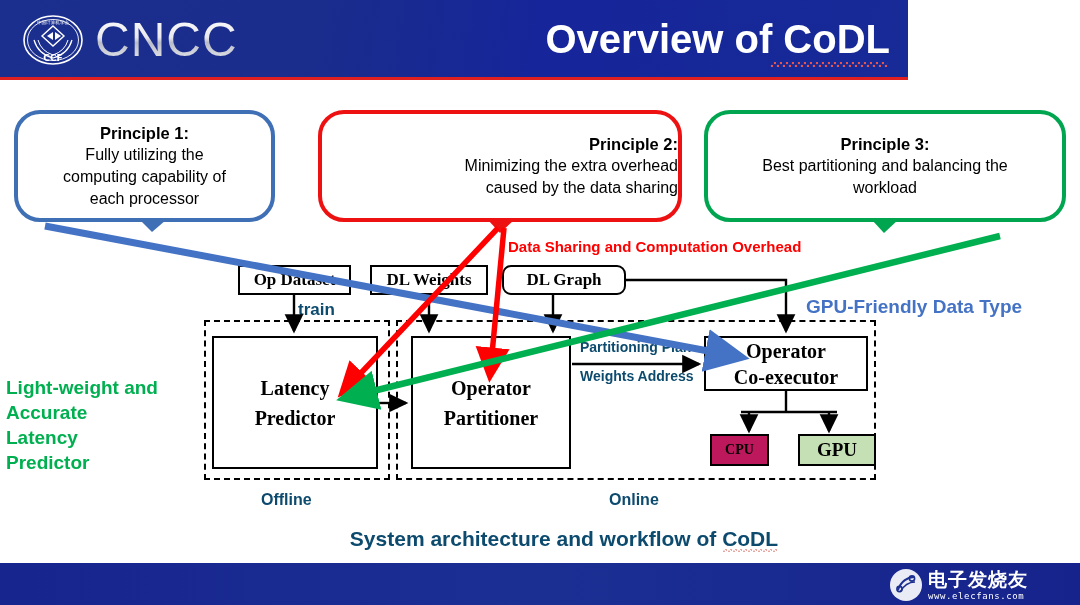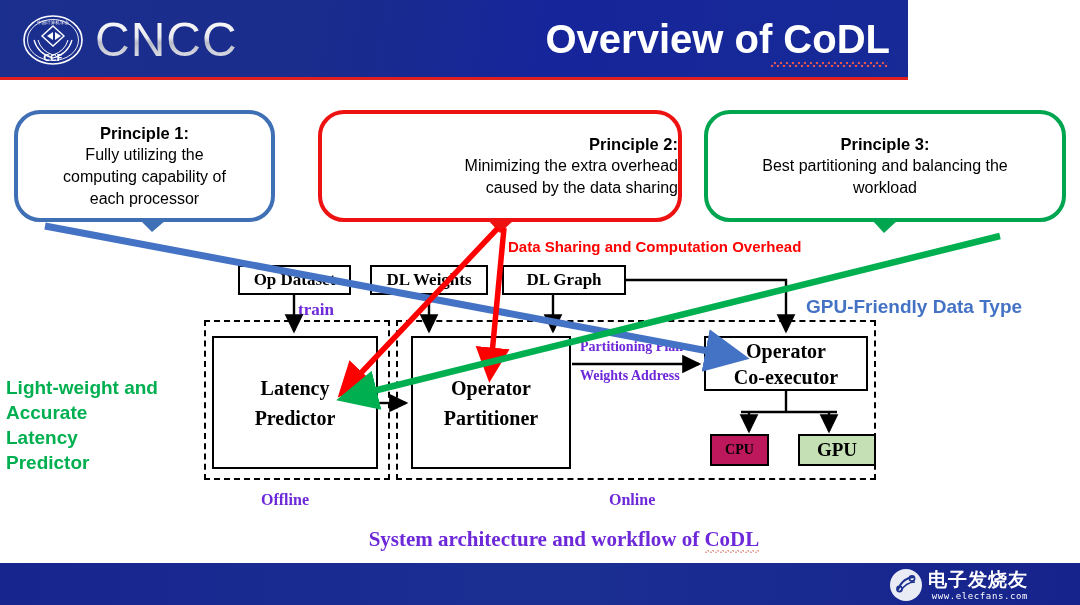--- a/index.html
+++ b/index.html
@@ -46,21 +46,21 @@
   }
 
   
   .footer{
     position:absolute;left:0;top:563px;width:1080px;height:42px;
     background:linear-gradient(90deg,#17258f 0%,#1b2f93 50%,#16238c 100%);
   }
   .wm{position:absolute;right:10px;top:566px;width:180px;height:38px;display:flex;align-items:center;gap:6px;}
   .wm-circle{width:32px;height:32px;border-radius:50%;background:#e9ecf5;position:relative;flex:0 0 auto;}
   .wm-circle svg{position:absolute;left:0;top:0;}
-  .wm-tx{display:flex;flex-direction:column;line-height:1;align-items:flex-end;}
+  .wm-tx{display:flex;flex-direction:column;line-height:1;}
   .wm-cn{color:#fff;font-size:19px;font-weight:bold;letter-spacing:1px;font-family:"DejaVu Sans",sans-serif;}
   .wm-url{color:#ffffff;font-size:9px;letter-spacing:.6px;margin-top:3px;font-family:"DejaVu Sans Mono",monospace;}
 
   
   .bubble{
     position:absolute;background:#ffffff;border-radius:26px;
     text-align:center;box-sizing:border-box;
     display:flex;flex-direction:column;justify-content:center;align-items:center;
     font-family:"Liberation Sans", sans-serif;
     color:#000;
@@ -78,32 +78,32 @@
   #lbl-lwap{left:6px;top:375px;font-size:19px;color:#00b050;line-height:25px;width:195px;}
 
   
   .dbox{
     position:absolute;box-sizing:border-box;border:2px solid #000;background:#fff;
     display:flex;align-items:center;justify-content:center;text-align:center;
     font-family:"Liberation Serif", serif;font-weight:bold;color:#000;
   }
   #box-opdataset{left:238px;top:265px;width:113px;height:30px;font-size:17px;}
   #box-dlweights{left:370px;top:265px;width:118px;height:30px;font-size:17px;}
-  #box-dlgraph{left:502px;top:265px;width:124px;height:30px;font-size:17px;}
+  #box-dlgraph{left:502px;top:265px;width:124px;height:30px;font-size:17px;border-radius:9px;}
   #box-latency{left:212px;top:336px;width:166px;height:133px;font-size:20px;line-height:30px;flex-direction:column;}
   #box-partitioner{left:411px;top:336px;width:160px;height:133px;font-size:20px;line-height:30px;flex-direction:column;}
   #box-coexec{left:704px;top:336px;width:164px;height:55px;font-size:20px;line-height:26px;flex-direction:column;}
   #box-cpu{left:710px;top:434px;width:59px;height:32px;font-size:14px;background:#be185d;}
   #box-gpu{left:798px;top:434px;width:78px;height:32px;font-size:19px;background:#c5e0b4;}
 
   .dashed{position:absolute;box-sizing:border-box;border:2px dashed #000;}
   #dash-offline{left:204px;top:320px;width:186px;height:160px;}
   #dash-online{left:396px;top:320px;width:480px;height:160px;}
 
-  .dlabel{position:absolute;font-family:Liberation Serif, serif;font-weight:bold;color:#6d28d9;}
+  .dlabel{position:absolute;font-family:Liberation Sans, sans-serif;font-weight:bold;color:#0c4a6e;}
   #lab-train{left:298px;top:300px;font-size:17px;}
   #lab-offline{left:261px;top:491px;font-size:16px;}
   #lab-online{left:609px;top:491px;font-size:16px;}
   #lab-plan{left:580px;top:339px;font-size:14px;}
   #lab-weightsaddr{left:580px;top:368px;font-size:14px;}
   #caption{left:16px;top:527px;width:1080px;text-align:center;font-size:21px;margin-left:8px;}
   #caption .cap-underline{position:relative;}
   #caption .cap-underline:after{
     content:"";position:absolute;left:0;right:0;bottom:-2px;height:3px;
     background:

